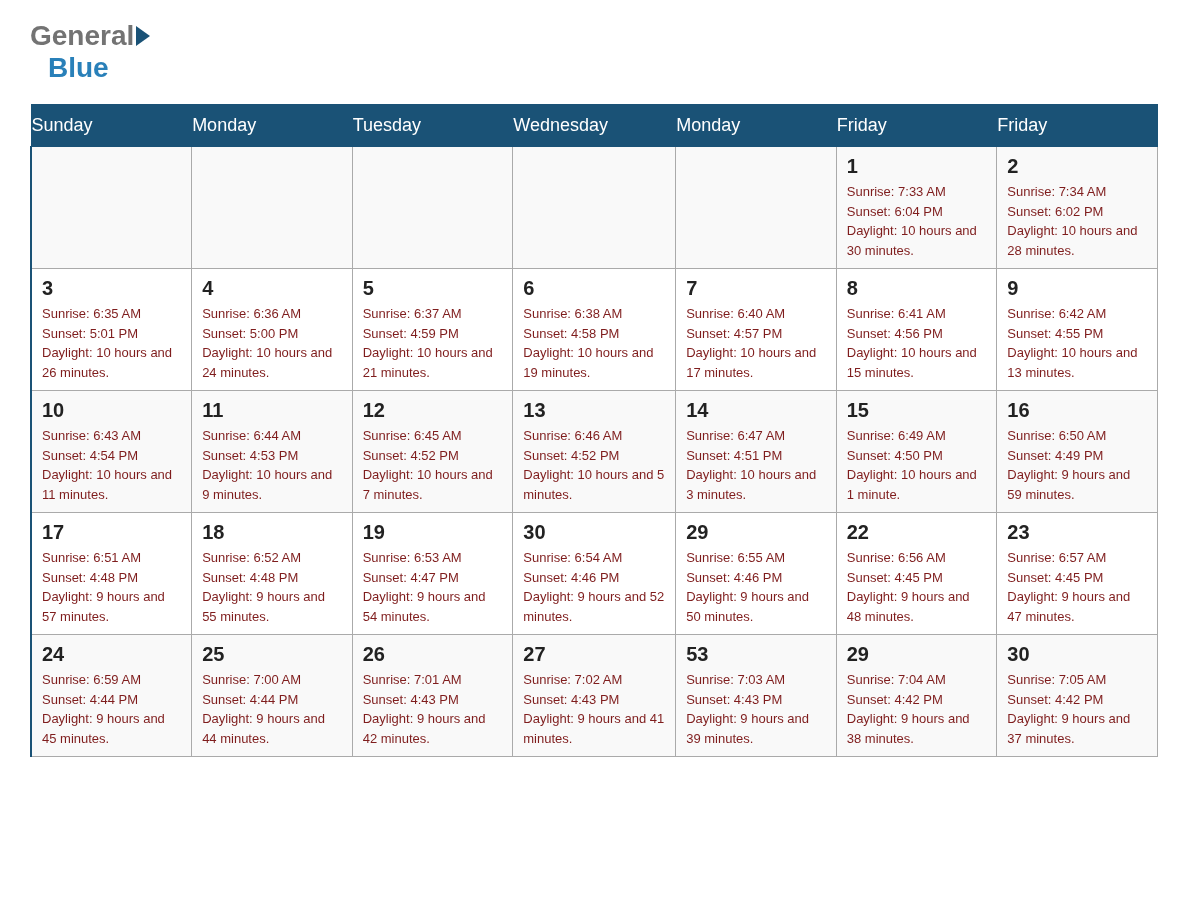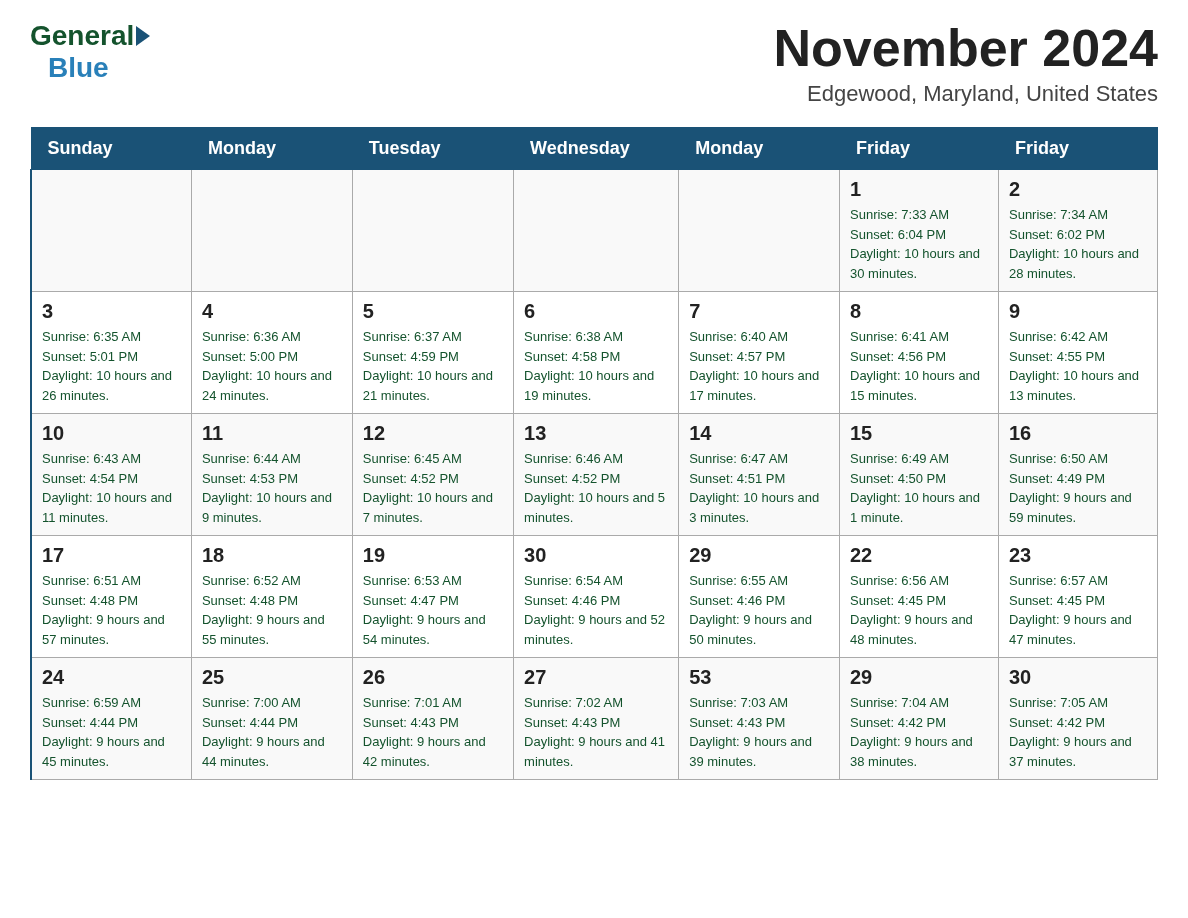--- a/index.html
+++ b/index.html
@@ -21,21 +21,21 @@
       flex-direction: column;
       align-items: flex-start;
     }
     .logo-text {
       display: flex;
       align-items: center;
       font-size: 28px;
       font-weight: bold;
       color: #333;
     }
-    .logo-general { color: #14532d; }
+    .logo-general { color: #737373; }
     .logo-arrow {
       width: 0;
       height: 0;
       border-left: 14px solid #1a5276;
       border-top: 10px solid transparent;
       border-bottom: 10px solid transparent;
       margin: 0 2px;
       display: inline-block;
     }
     .logo-blue {
@@ -58,22 +58,22 @@
       margin-top: 4px;
     }
     table {
       width: 100%;
       border-collapse: collapse;
     }
     thead th {
       background-color: #1a5276;
       color: #fff;
       font-size: 18px;
-      font-weight: bold;
-      padding: 10px 16px;
+      font-weight: normal;
+      padding: 10px 0;
       text-align: left;
       border: 1px solid #1a5276;
     }
     tbody td {
       border: 1px solid #aaa;
       vertical-align: top;
       padding: 8px 10px;
       min-height: 100px;
       width: 170px;
     }
@@ -81,21 +81,21 @@
       height: 120px;
     }
     .day-number {
       font-size: 20px;
       font-weight: bold;
       color: #222;
       margin-bottom: 4px;
     }
     .day-info {
       font-size: 13px;
-      color: #14532d;
+      color: #7f1d1d;
       line-height: 1.5;
     }
     tbody tr td {
       background: #fff;
     }
     tbody tr:nth-child(odd) td {
       background: #f9f9f9;
     }
     tbody tr td:first-child {
       border-left: 2px solid #1a5276;
@@ -106,24 +106,20 @@
 
 <div class="header-area">
   <div class="logo">
     <div class="logo-text">
       <span class="logo-general">General</span>
       <span class="logo-arrow"></span>
     </div>
     <div style="margin-left: 18px;">
       <span class="logo-blue">Blue</span>
     </div>
-  </div>
-  <div class="title-area">
-    <div class="month-title">November 2024</div>
-    <div class="location">Edgewood, Maryland, United States</div>
   </div>
 </div>
 
 <table>
   <thead>
     <tr>
       <th>Sunday</th>
       <th>Monday</th>
       <th>Tuesday</th>
       <th>Wednesday</th>

